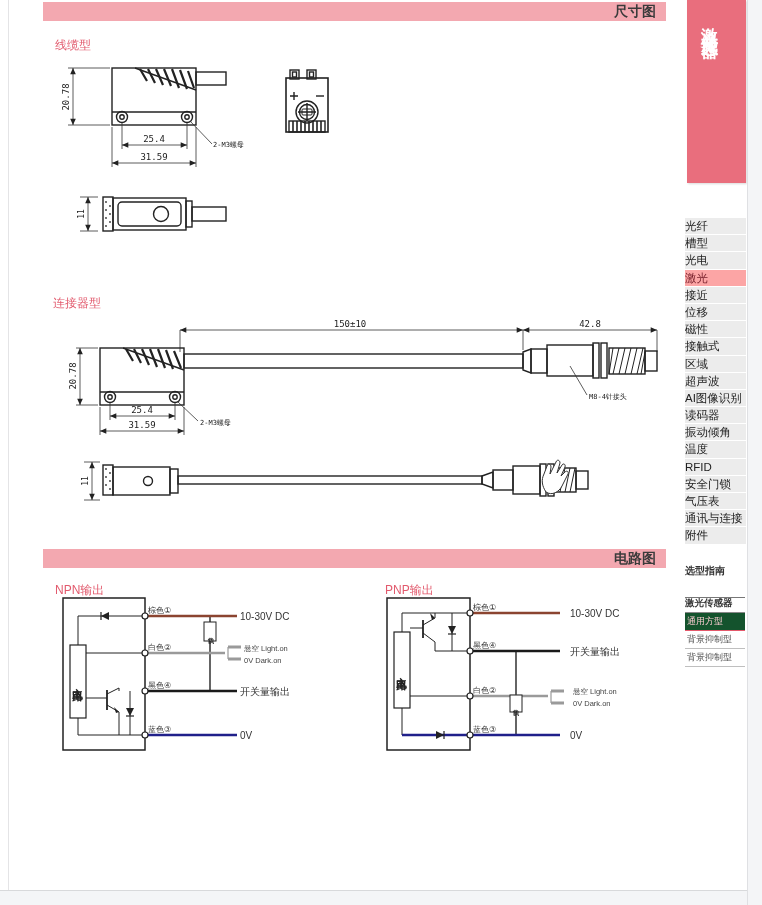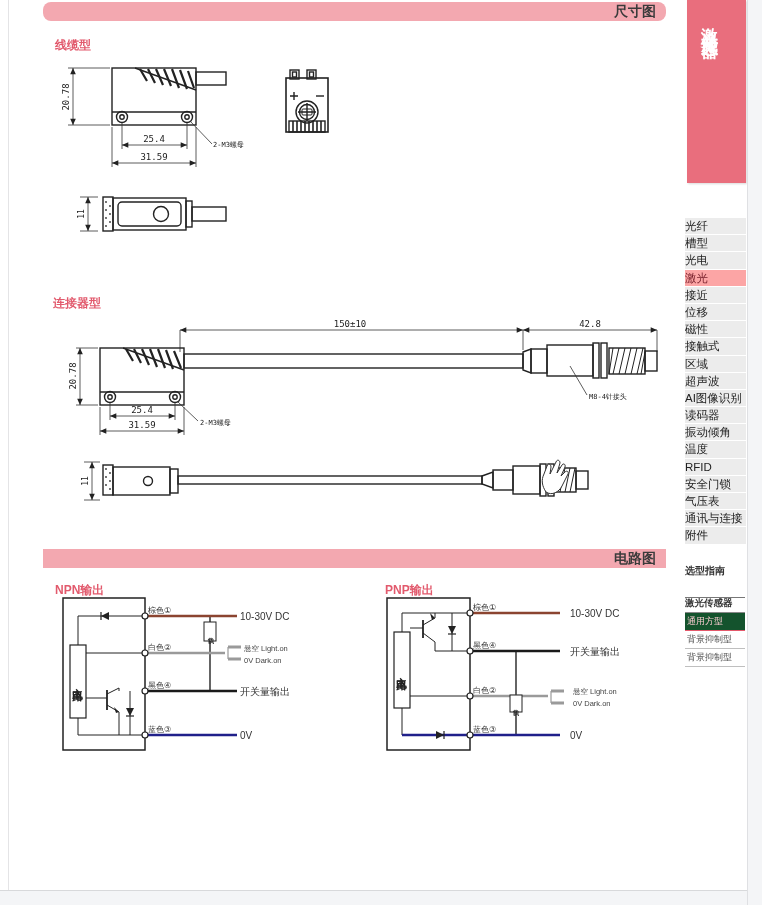--- a/index.html
+++ b/index.html
@@ -5,21 +5,21 @@
   html,body{margin:0;padding:0;background:#fff;}
   .page{position:relative;width:762px;height:905px;background:#fff;overflow:hidden;
         font-family:"Liberation Sans","DejaVu Sans",sans-serif;}
   .left-border{position:absolute;left:8px;top:0;width:1px;height:890px;background:#e4e4e6;}
   .right-strip{position:absolute;left:747px;top:0;width:15px;height:905px;background:#f4f5f7;border-left:1px solid #dfe0e3;}
   .bottom-strip{position:absolute;left:0;top:890px;width:747px;height:15px;background:#f4f5f7;border-top:1px solid #d8d9db;}
 
   .section-bar{position:absolute;left:43px;width:623px;height:19px;background:#f3a8b0;}
   .section-bar span{display:block;text-align:right;padding-right:10px;line-height:19px;
         font-size:14px;font-weight:bold;color:#3b3b3b;}
-  .type-label{position:absolute;color:#e25a6d;font-weight:bold;font-size:12px;}
+  .type-label{position:absolute;color:#e25a6d;font-weight:normal;font-size:12px;}
 
   svg{position:absolute;}
   svg text{font-family:"DejaVu Sans Mono","Liberation Mono",monospace;fill:#222;}
 
   
   .clabel{position:absolute;color:#333;white-space:nowrap;line-height:11px;}
   .w-name{font-size:8px;}
   .w-target{font-size:10px;}
   .w-target-sm{font-size:7.5px;color:#444;}
   .vtext{position:absolute;display:flex;align-items:center;justify-content:center;
@@ -42,21 +42,21 @@
   .series-title{font-size:9.5px;font-weight:bold;color:#333;padding-bottom:2px;border-bottom:1px solid #888;}
   .series-item{font-size:9px;color:#555;padding:2px 0 2px 2px;border-bottom:1px solid #bfbfbf;cursor:pointer;}
   .series-item.active{background:#14532d;color:#f6c9ce;border-bottom:1px solid #e4596b;}
 </style>
 </head>
 <body>
 
 <div class="page">
   <div class="left-border"></div>
 
-  <div class="section-bar" style="top:2px;border-radius:8px;">
+  <div class="section-bar" style="top:2px;">
     <span>尺寸图</span>
   </div>
 
   <div class="type-label" style="left:55px;top:37px;">线缆型</div>
 
   <svg style="left:50px;top:55px;" width="300" height="250" viewBox="0 0 300 250">
     <defs>
       <marker id="arrA" viewBox="0 0 10 10" refX="9" refY="5" markerWidth="9" markerHeight="7" orient="auto-start-reverse" markerUnits="userSpaceOnUse">
         <path d="M0,1 L9,5 L0,9 Z" fill="#222"></path>
       </marker>

